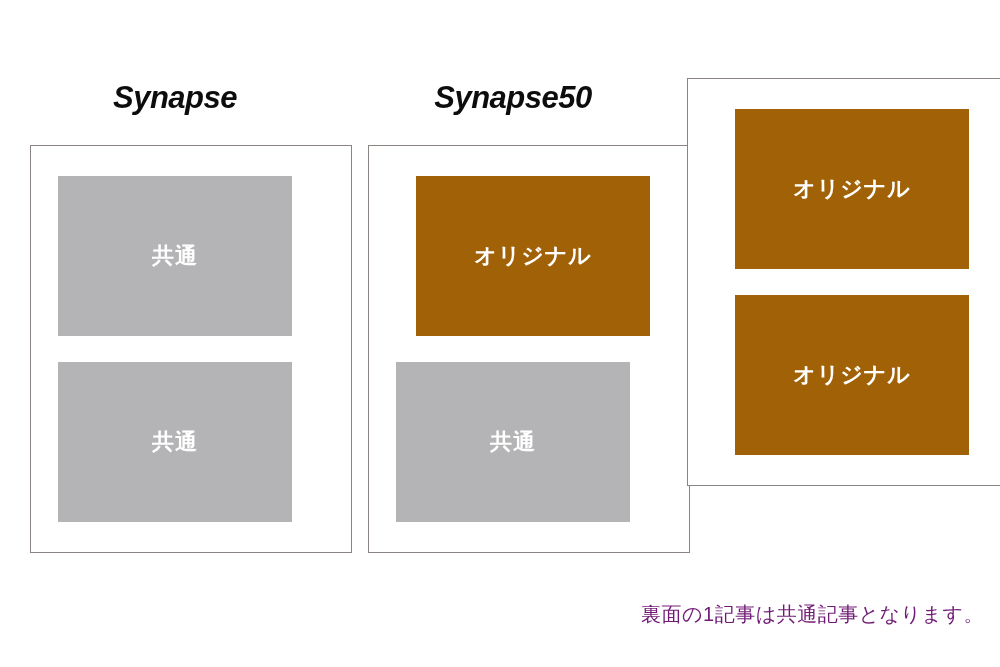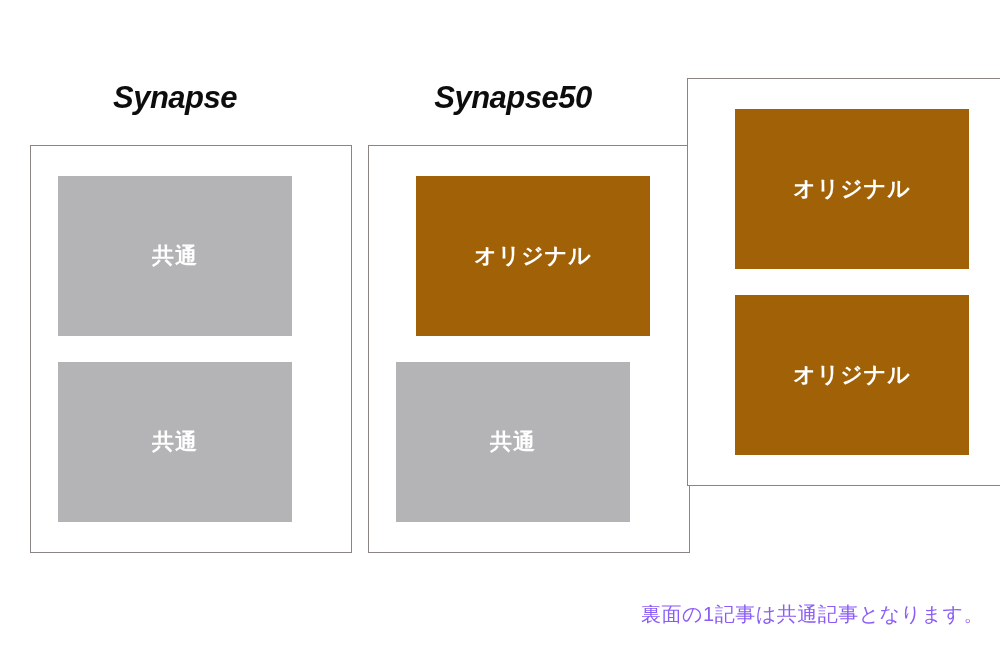--- a/index.html
+++ b/index.html
@@ -62,21 +62,21 @@
     letter-spacing: 1px;
     line-height: 1;
   }
   .footnote {
     position: absolute;
     top: 601px;
     right: 16px;
     font-size: 20px;
     font-weight: 500;
     letter-spacing: 0.5px;
-    color: #8b5cf6;
+    color: #701a75;
     white-space: nowrap;
   }
 </style>
 </head>
 <body>
 
 <div class="stage">
 
   <div class="plan-column col-0">
     <div class="plan-title">Synapse</div>

